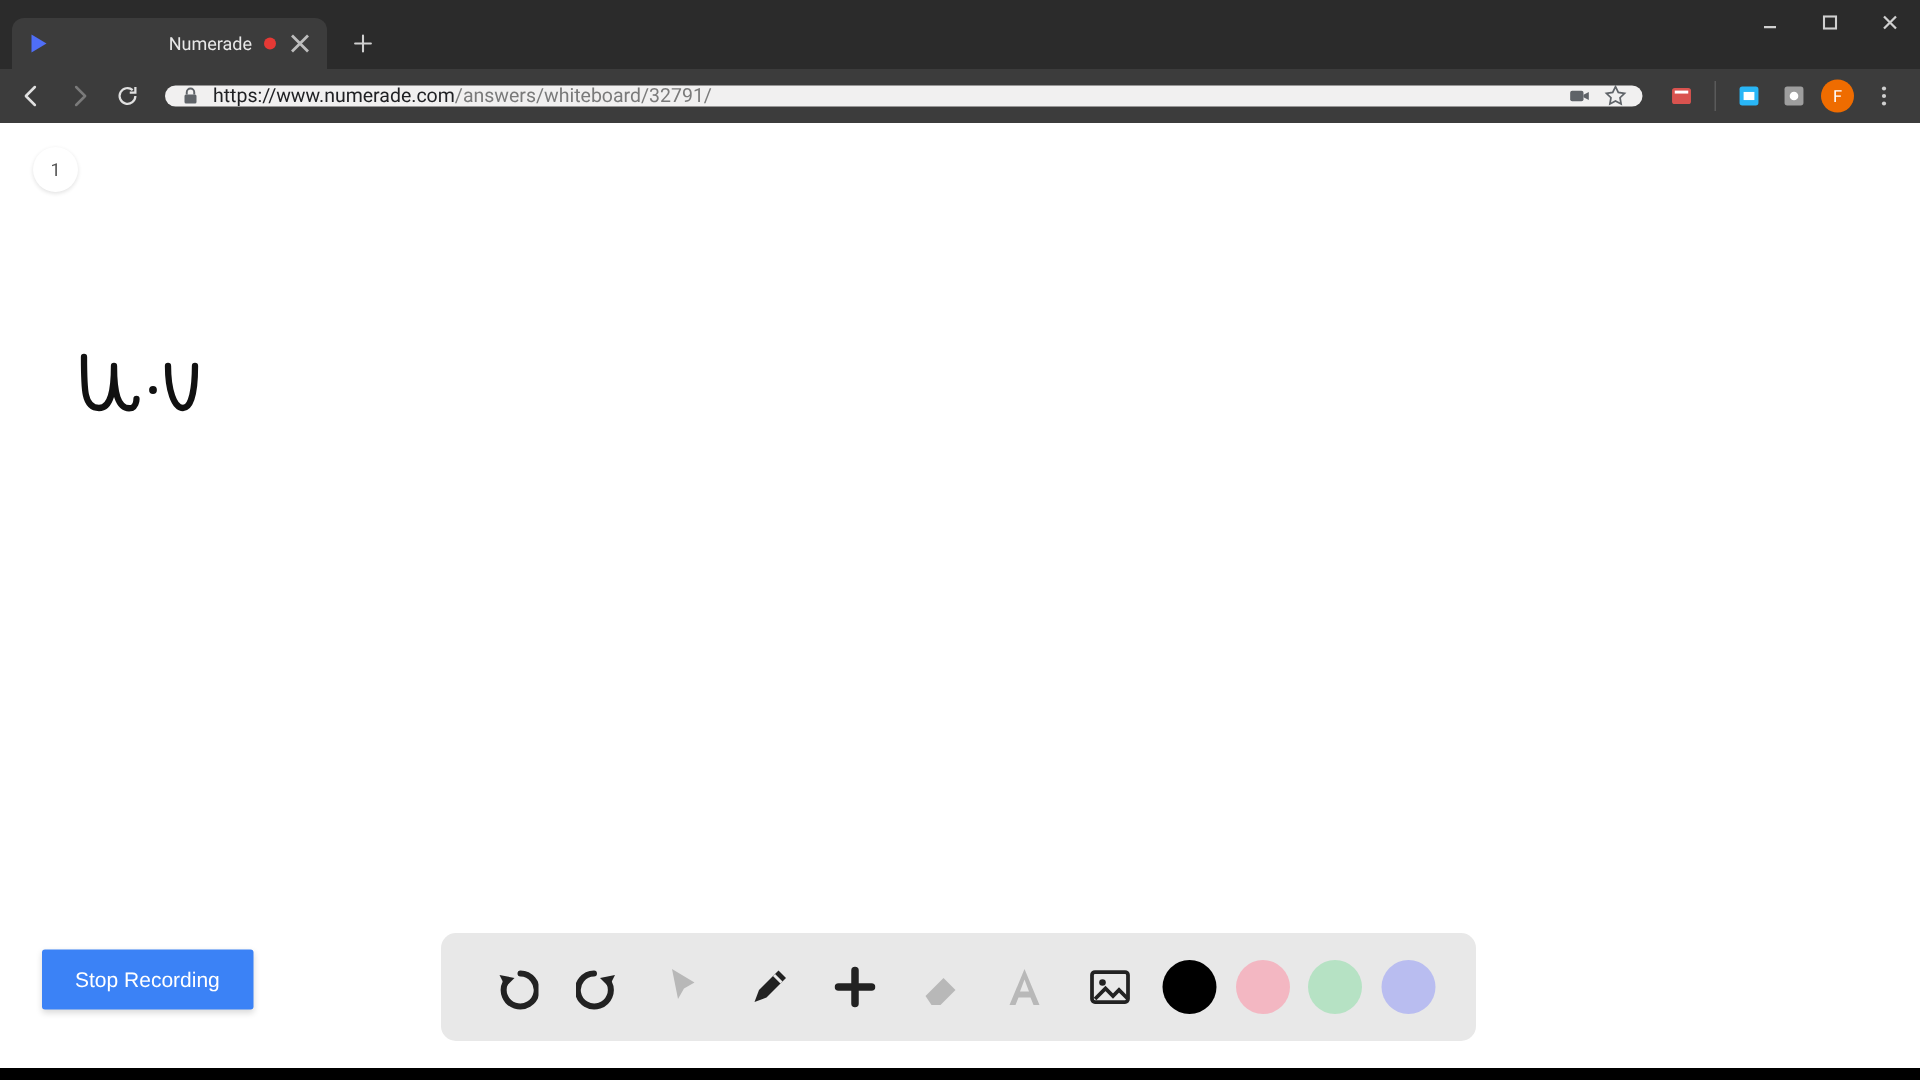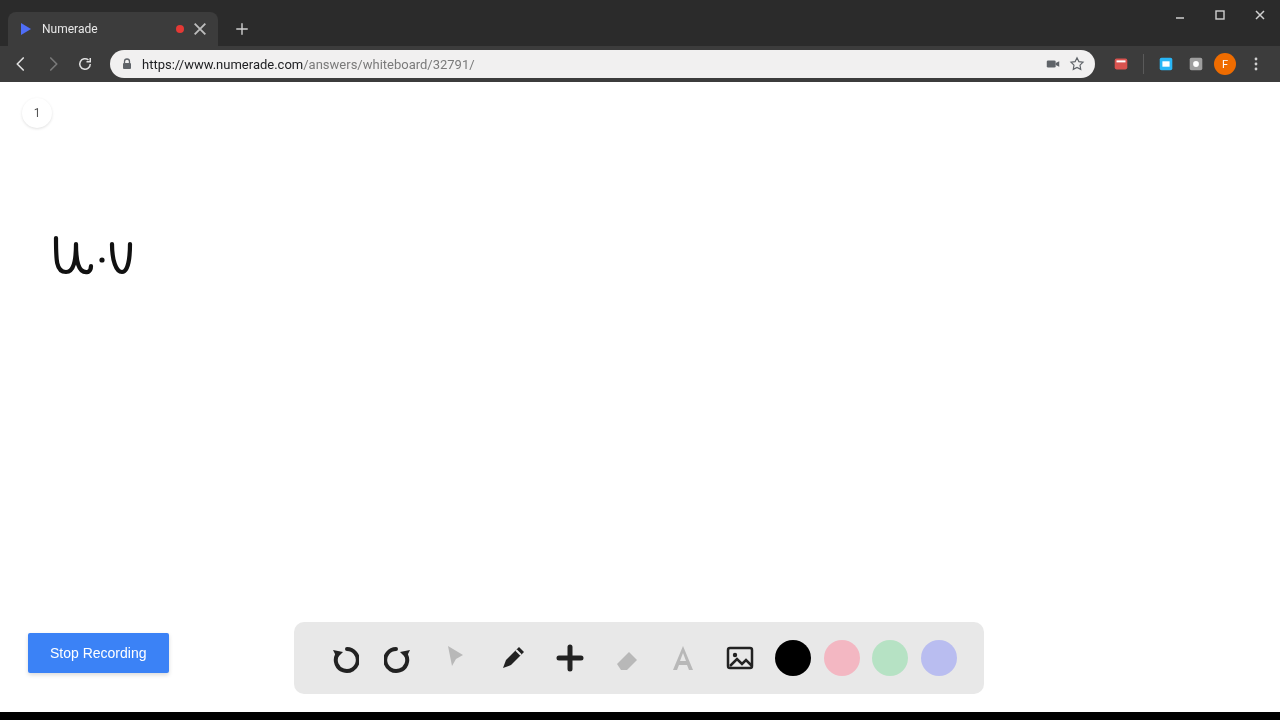--- a/index.html
+++ b/index.html
@@ -35,20 +35,21 @@
     width: 16px; height: 16px;
     display:flex; align-items:center; justify-content:center;
   }
   .tab .favicon svg { width:16px; height:16px; }
   .tab .tab-title {
     color: #e8e8e8;
     font-size: 12px;
     flex: 1;
     white-space: nowrap;
     overflow: hidden;
+    text-align: right;
   }
   .tab .rec-dot {
     width: 8px; height: 8px; border-radius: 50%;
     background: #e53935;
   }
   .tab .tab-close {
     width: 16px; height:16px; display:flex; align-items:center; justify-content:center;
     color:#bdbdbd; font-size:14px; cursor:pointer;
   }
   .new-tab {
@@ -84,21 +85,21 @@
     width: 30px; height: 30px;
     display:flex; align-items:center; justify-content:center;
     color:#e0e0e0;
     border-radius: 50%;
   }
   .nav-btn.disabled { color:#7a7a7a; }
   .nav-btn svg { width: 18px; height: 18px; }
 
   .omnibox {
     flex: 1;
-    height: 28px;
+    height: 14px;
     margin: 0 8px;
     background: #f1f0f0;
     border-radius: 14px;
     display: flex;
     align-items: center;
     padding: 0 10px;
     gap: 8px;
   }
   .omnibox .lock-wrap {
     width: 14px; height:14px; color:#5f6368;

